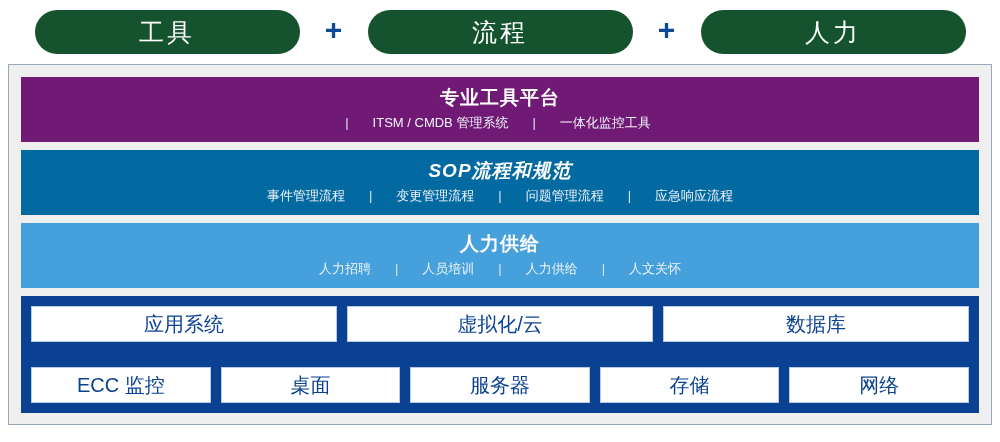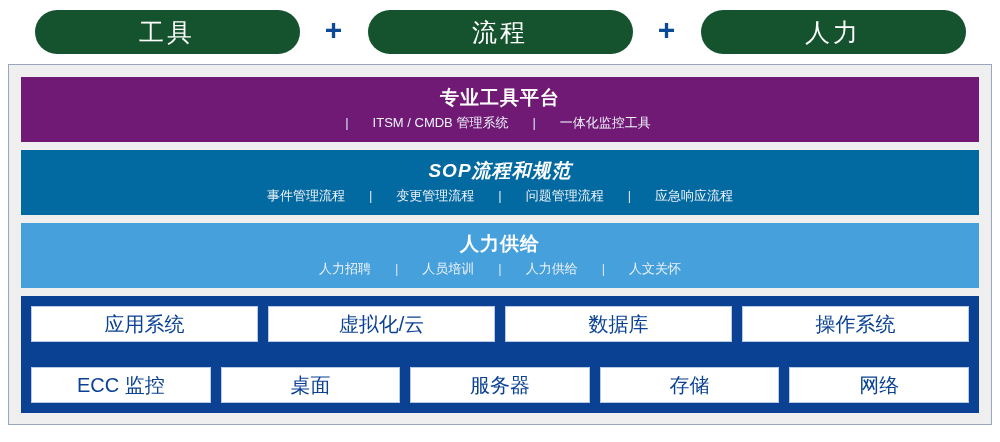--- a/index.html
+++ b/index.html
@@ -204,21 +204,20 @@
           <span class="sub-sep">|</span>
           <span class="sub-item">人文关怀</span>
         </div>
       </div>
 
       <div class="objects">
         <div class="obj-row">
           <div class="obj-box">应用系统</div>
           <div class="obj-box">虚拟化/云</div>
           <div class="obj-box">数据库</div>
-          <div class="obj-box">操作系统</div>
         </div>
         <div class="obj-row">
           <div class="obj-box">ECC 监控</div>
           <div class="obj-box">桌面</div>
           <div class="obj-box">服务器</div>
           <div class="obj-box">存储</div>
           <div class="obj-box">网络</div>
         </div>
       </div>
 

